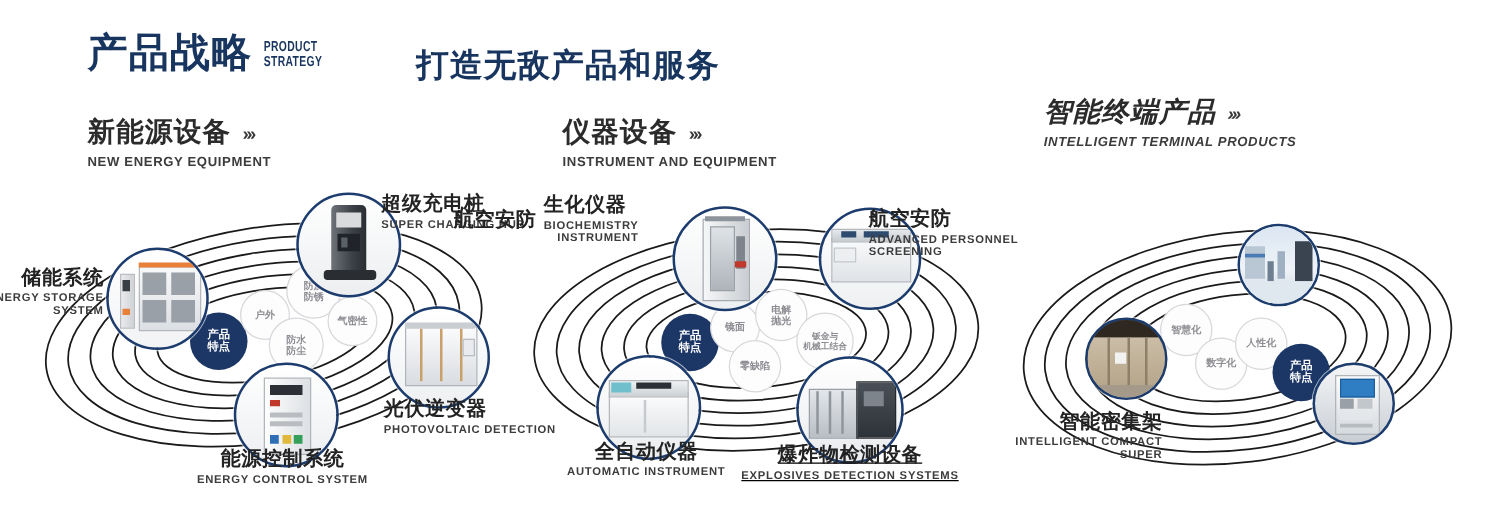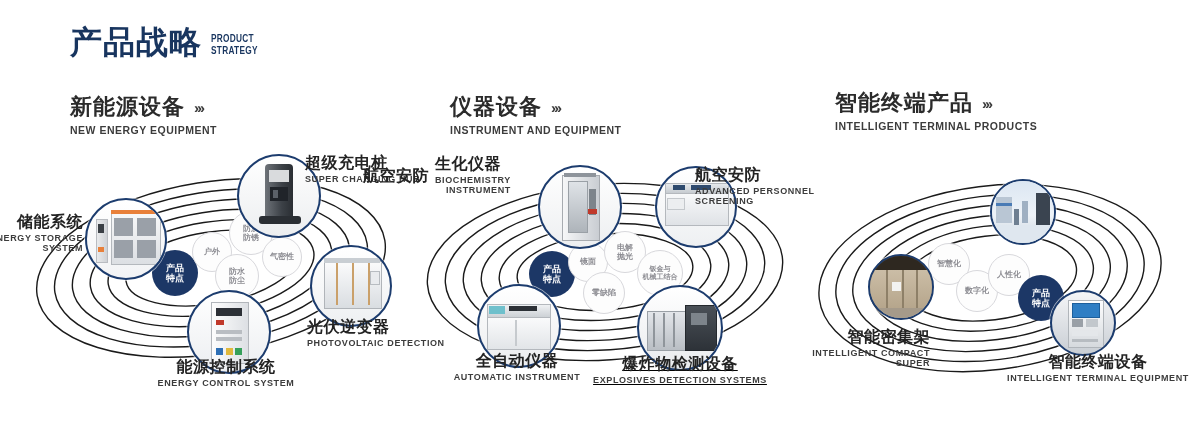--- a/index.html
+++ b/index.html
@@ -57,38 +57,39 @@
 
 <div id="page">
 
   <div class="hdr">
     <div class="hdr-cn">产品战略</div>
     <div class="hdr-en">
       <div>PRODUCT</div>
       <div>STRATEGY</div>
     </div>
   </div>
+  <div class="hdr-sub">打造无敌产品和服务</div>
 
   <div class="sec" style="left:70px;top:96px;">
     <div class="sec-row">
       <span class="sec-cn">新能源设备</span>
       <span class="sec-arrows">›››</span>
     </div>
     <div class="sec-en">NEW ENERGY EQUIPMENT</div>
   </div>
 
   <div class="sec" style="left:450px;top:96px;">
     <div class="sec-row">
       <span class="sec-cn">仪器设备</span>
       <span class="sec-arrows">›››</span>
     </div>
     <div class="sec-en">INSTRUMENT AND EQUIPMENT</div>
   </div>
 
-  <div class="sec" style="left:835px;top:92px;">
+  <div class="sec" style="left:835px;top:80px;font-style:italic;">
     <div class="sec-row">
       <span class="sec-cn">智能终端产品</span>
       <span class="sec-arrows">›››</span>
     </div>
     <div class="sec-en">INTELLIGENT TERMINAL PRODUCTS</div>
   </div>
 
   <div class="cluster" style="left:15px;">
 
     <svg class="rings" viewBox="0 0 400 260">
@@ -366,19 +367,15 @@
          background:linear-gradient(180deg,#f4f5f7,#c9ced4);">
       <div class="ph">
         <div style="position:absolute;left:16px;top:8px;width:34px;height:46px;background:linear-gradient(180deg,#fdfdfe,#d6dade);border:1px solid #b0b5ba;"></div>
         <div style="position:absolute;left:20px;top:11px;width:26px;height:13px;background:#2f7ec4;border:1px solid #1d5f9c;"></div>
         <div style="position:absolute;left:20px;top:27px;width:11px;height:8px;background:#9aa0a7;"></div>
         <div style="position:absolute;left:34px;top:27px;width:12px;height:8px;background:#c2c7cc;"></div>
         <div style="position:absolute;left:20px;top:39px;width:26px;height:5px;background:#e4e7ea;"></div>
         <div style="position:absolute;left:20px;top:47px;width:26px;height:3px;background:#b7bcc1;"></div>
       </div>
     </div>
-    <div class="lbl c" style="left:198px;top:203px;width:200px;">
-      <div class="cn">智能终端设备</div>
-      <div class="en">INTELLIGENT TERMINAL EQUIPMENT</div>
-    </div>
   </div>
 
 </div>
 
 </body></html>

